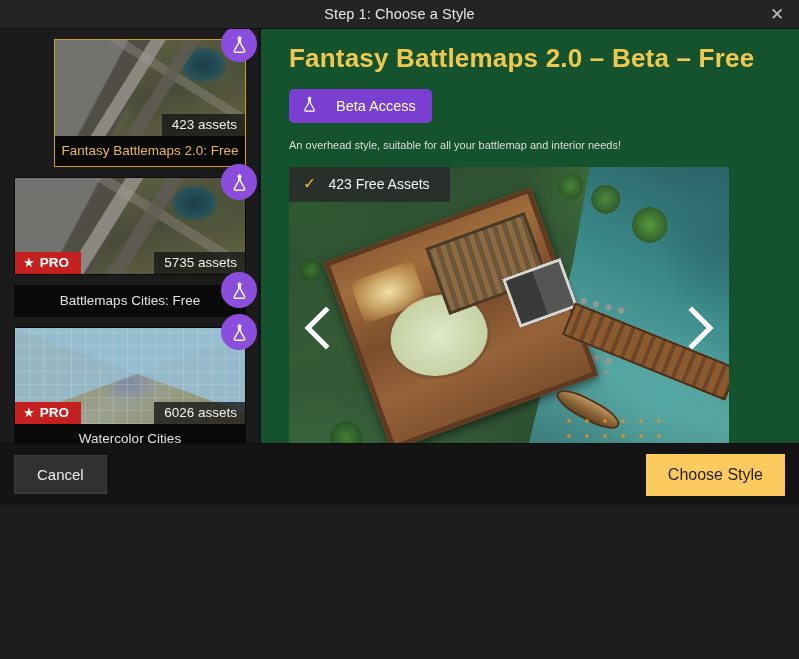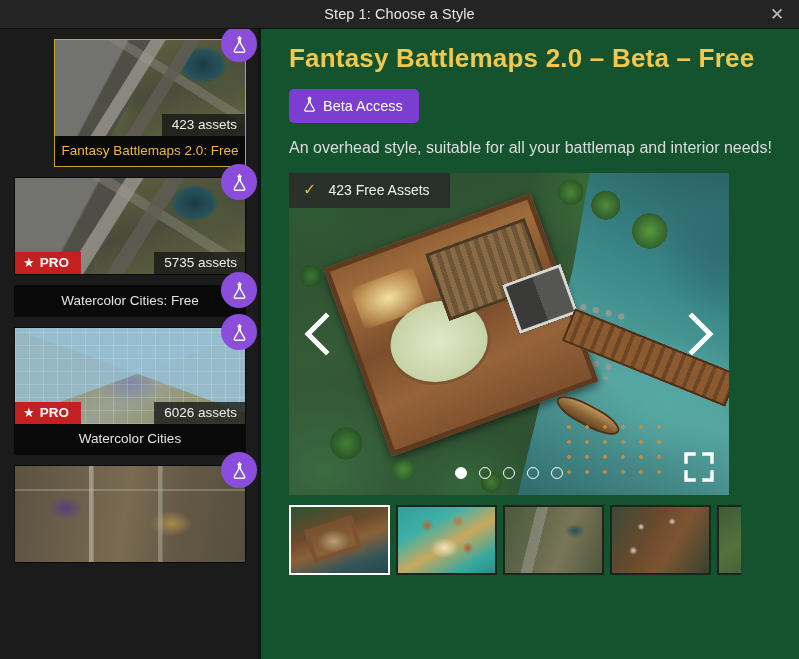--- a/index.html
+++ b/index.html
@@ -11,21 +11,21 @@
     overflow: hidden;
     background: #1c1c1c;
     font-family: "Liberation Sans", "DejaVu Sans", sans-serif;
     color: #e8e8e8;
     -webkit-font-smoothing: antialiased;
   }
 
   #app {
     position: relative;
     width: 799px;
-    height: 659px;
+    height: 505px;
     background: #1a1a1a;
     display: flex;
     flex-direction: column;
   }
 
   
   .titlebar {
     position: relative;
     height: 29px;
     flex: 0 0 29px;
@@ -149,34 +149,34 @@
   .style-title {
     font-size: 26px;
     font-weight: 700;
     color: #f0c850;
     letter-spacing: .2px;
     white-space: nowrap;
   }
   .beta-access {
     display: inline-flex;
     align-items: center;
-    gap: 5px;
+    gap: 18px;
     background: #7a3fd0;
     color: #ffffff;
     border-radius: 5px;
     padding: 7px 16px 7px 12px;
     margin-top: 15px;
     font-size: 14.5px;
     cursor: pointer;
   }
   .beta-access svg { width: 17px; height: 17px; }
 
   .style-desc {
     margin-top: 16px;
-    font-size: 16px;
+    font-size: 11px;
     color: #dcdcdc;
   }
 
   
   .preview {
     position: relative;
     margin-top: 16px;
     width: 440px;
     height: 322px;
     overflow: hidden;
@@ -507,21 +507,21 @@
             </div>
             <div class="beta-dot">
               <svg viewBox="0 0 24 24" fill="none" stroke="#ffffff" stroke-width="1.8" stroke-linecap="round" stroke-linejoin="round">
                 <path d="M10 4h4"></path>
                 <path d="M11 4v6L5.6 19.4A1.5 1.5 0 0 0 6.9 21.7h10.2a1.5 1.5 0 0 0 1.3-2.3L13 10V4"></path>
                 <circle cx="12" cy="2.2" r="1.1" fill="#ffffff" stroke="none"></circle>
               </svg>
             </div>
           </div>
           <div class="style-card">
-            <div class="card-label">Watercolor Cities: Free</div>
+            <div class="card-label">Battlemaps Cities: Free</div>
             <div class="beta-dot">
               <svg viewBox="0 0 24 24" fill="none" stroke="#ffffff" stroke-width="1.8" stroke-linecap="round" stroke-linejoin="round">
                 <path d="M10 4h4"></path>
                 <path d="M11 4v6L5.6 19.4A1.5 1.5 0 0 0 6.9 21.7h10.2a1.5 1.5 0 0 0 1.3-2.3L13 10V4"></path>
                 <circle cx="12" cy="2.2" r="1.1" fill="#ffffff" stroke="none"></circle>
               </svg>
             </div>
           </div>
           <div class="style-card">
             <div class="card-thumb">
@@ -639,14 +639,18 @@
             <div class="art art-t4"></div>
           </div>
           <div class="thumb">
             <div class="art art-t5"></div>
           </div>
         </div>
 
     </div>
   </div>
 
+  <div class="footer">
+    <button class="btn-cancel">Cancel</button>
+    <button class="btn-choose">Choose Style</button>
+  </div>
 
 </div>
 
 </body></html>

